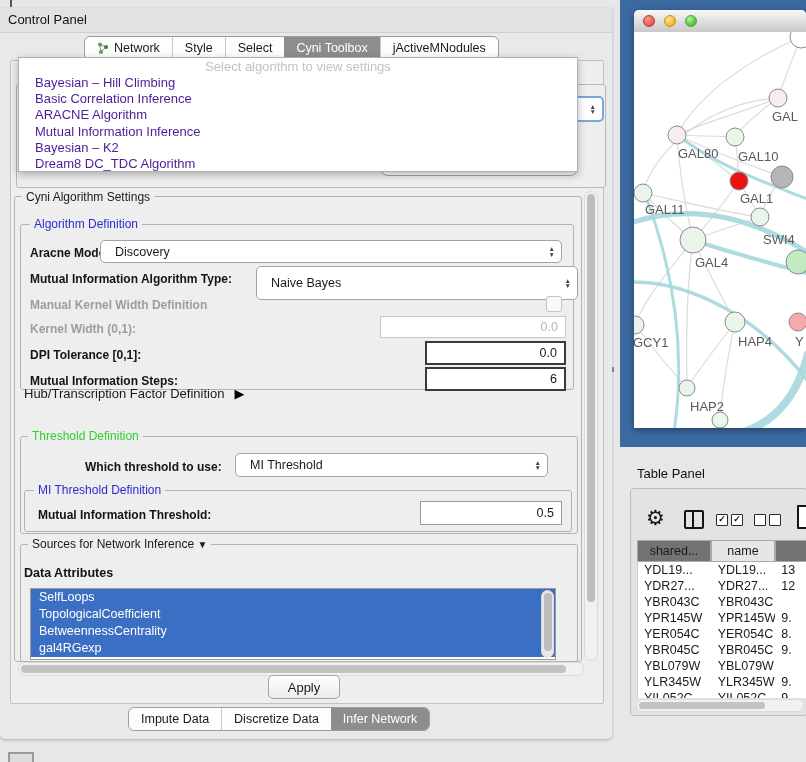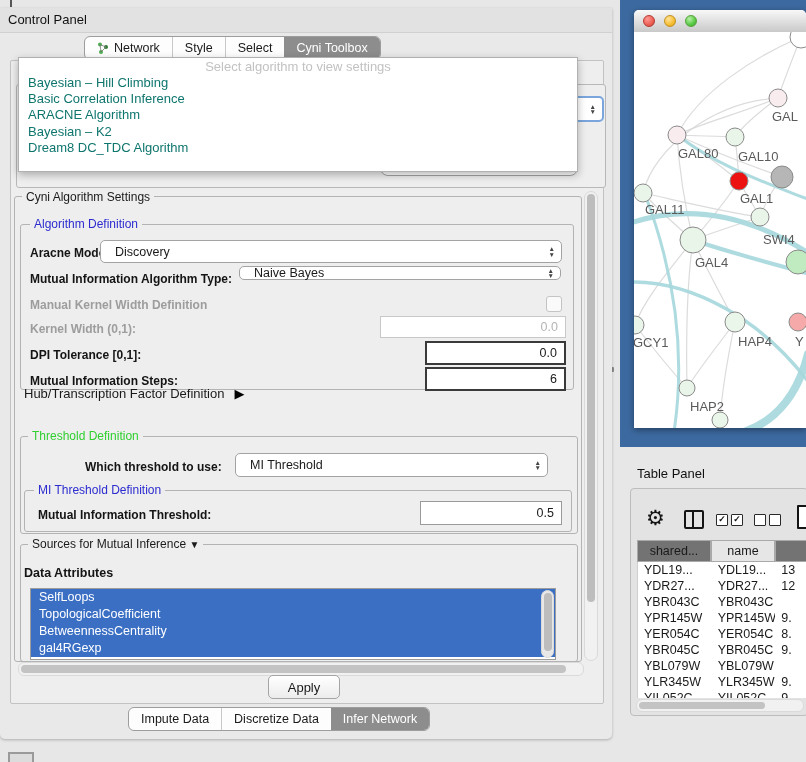--- a/index.html
+++ b/index.html
@@ -23,21 +23,21 @@
   #content-panel{left:10px;top:60px;width:592px;height:642px;background:#eeeeee;border:1px solid #c2c2c2;border-radius:2px}
   
   .frag-group{border:1px solid #b8b8b8;border-radius:3px;background:#eeeeee}
   .combo{display:flex;align-items:center;background:#fff;border:1px solid #a3a3a3;border-radius:5px;font-size:12.5px;padding:0 6px;box-sizing:border-box}
   .combo .stepper{margin-left:auto;display:flex;flex-direction:column;align-items:center;font-size:6.5px;line-height:5.5px;color:#444;padding-left:6px}
   .combo.focusring{border:2px solid #7aa6dd}
   
   #algo-popup{left:18px;top:57px;width:560px;height:115px;background:#fff;border:1px solid #b0b0b0;
      box-shadow:0 3px 8px rgba(0,0,0,.28);z-index:40;padding-top:1px;box-sizing:border-box}
   #algo-popup .ph{height:16px;line-height:16px;text-align:center;color:#c2c2c2;font-size:13px}
-  #algo-popup .item{height:16.2px;line-height:16.2px;padding:0 9px;font-size:13px;color:#0f766e;white-space:nowrap}
+  #algo-popup .item{height:16.2px;line-height:16.2px;padding:0 16px;font-size:13px;color:#4c1d95;white-space:nowrap}
   #algo-popup .item.sel{font-weight:normal}
   
   .group{position:absolute;border:1px solid #b3b3b3;border-radius:3px}
   .legend{position:absolute;background:#eeeeee;padding:0 4px;font-size:12px;white-space:nowrap}
   .blue{color:#2b2bd0}.green{color:#2fd02f}
   .lbl{position:absolute;font-size:12px;font-weight:bold;color:#141414;white-space:nowrap}
   .lbl.dis{color:#9d9d9d}
   .field{position:absolute;background:#fff;border:1px solid #9a9a9a;font-size:12.5px;display:flex;align-items:center;
          justify-content:flex-end;padding:0 7px;box-sizing:border-box}
   .field.strong{border:2px solid #3a3a3a}
@@ -103,36 +103,40 @@
     </div>
     <div class="tab">
       <span>Style</span>
     </div>
     <div class="tab">
       <span>Select</span>
     </div>
     <div class="tab active">
       <span>Cyni Toolbox</span>
     </div>
+    <div class="tab">
+      <span>jActiveMNodules</span>
+    </div>
   </div>
 
 <div id="content-panel" class="abs"></div>
 
 <div class="abs frag-group" style="left:16px;top:84px;width:588px;height:102px"></div>
 <div class="abs combo focusring" style="left:534px;top:96px;width:70px;height:26px">
     <span class="stepper">▲<br>▼</span>
   </div>
 <div class="abs combo" style="left:380px;top:149px;width:198px;height:27px;border-radius:8px"></div>
 
 <div id="algo-popup" class="abs">
   <div class="ph">Select algorithm to view settings</div>
   <div id="algo-items">
       <div class="item">Bayesian – Hill Climbing</div>
       <div class="item">Basic Correlation Inference</div>
       <div class="item sel">ARACNE Algorithm</div>
+      <div class="item">Mutual Information Inference</div>
       <div class="item">Bayesian – K2</div>
       <div class="item">Dream8 DC_TDC Algorithm</div>
     </div>
 </div>
 
 <div class="group" style="left:14px;top:196px;width:566px;height:464px"></div>
 <div class="legend abs" style="left:22px;top:190px">Cyni Algorithm Settings</div>
 <div class="vtrack abs" style="left:584px;top:191px;width:12px;height:468px">
   <div class="vthumb" style="left:2px;top:2px;width:8px;height:408px"></div>
 </div>
@@ -140,21 +144,21 @@
 <div class="group" style="left:20px;top:224px;width:552px;height:164px"></div>
 <div class="legend abs blue" style="left:30px;top:217px">Algorithm Definition</div>
 
 <div class="lbl" style="left:30px;top:246px">Aracne Mode:</div>
 <div class="abs combo" style="left:100px;top:240px;width:462px;height:23px">
   <span style="padding-left:8px">Discovery</span>
   <span class="stepper">▲<br>▼</span>
 </div>
 
 <div class="lbl" style="left:30px;top:272px">Mutual Information Algorithm Type:</div>
-<div class="abs combo" style="left:239px;top:266px;width:322px;height:14px">
+<div class="abs combo" style="left:256px;top:266px;width:322px;height:34px">
   <span style="padding-left:8px">Naive Bayes</span>
   <span class="stepper">▲<br>▼</span>
 </div>
 
 <div class="lbl dis" style="left:30px;top:298px">Manual Kernel Width Definition</div>
 <div class="checkbox" style="left:546px;top:296px"></div>
 
 <div class="lbl dis" style="left:30px;top:322px">Kernel Width (0,1):</div>
 <div class="field dis" style="left:380px;top:316px;width:186px;height:22px">0.0</div>
 
@@ -177,21 +181,21 @@
   <span class="stepper">▲<br>▼</span>
 </div>
 
 <div class="group" style="left:24px;top:490px;width:546px;height:40px"></div>
 <div class="legend abs blue" style="left:34px;top:483px">MI Threshold Definition</div>
 <div class="lbl" style="left:38px;top:508px">Mutual Information Threshold:</div>
 <div class="field" style="left:420px;top:501px;width:142px;height:24px">0.5</div>
 
 <div class="group" style="left:20px;top:544px;width:556px;height:116px"></div>
 <div class="legend abs" style="left:28px;top:537px">
-  <span>Sources for Mutual Inference</span>
+  <span>Sources for Network Inference</span>
   <span style="font-size:10px">▼</span>
 </div>
 <div class="lbl" style="left:24px;top:566px;font-size:12.5px">Data Attributes</div>
 <div id="attr-list" class="abs">
     <div class="litem sel">SelfLoops</div>
     <div class="litem sel">TopologicalCoefficient</div>
     <div class="litem sel">BetweennessCentrality</div>
     <div class="litem sel">gal4RGexp</div>
   </div>
 <div class="vtrack abs" style="left:541px;top:590px;width:11px;height:66px;background:#e8e8e8">

